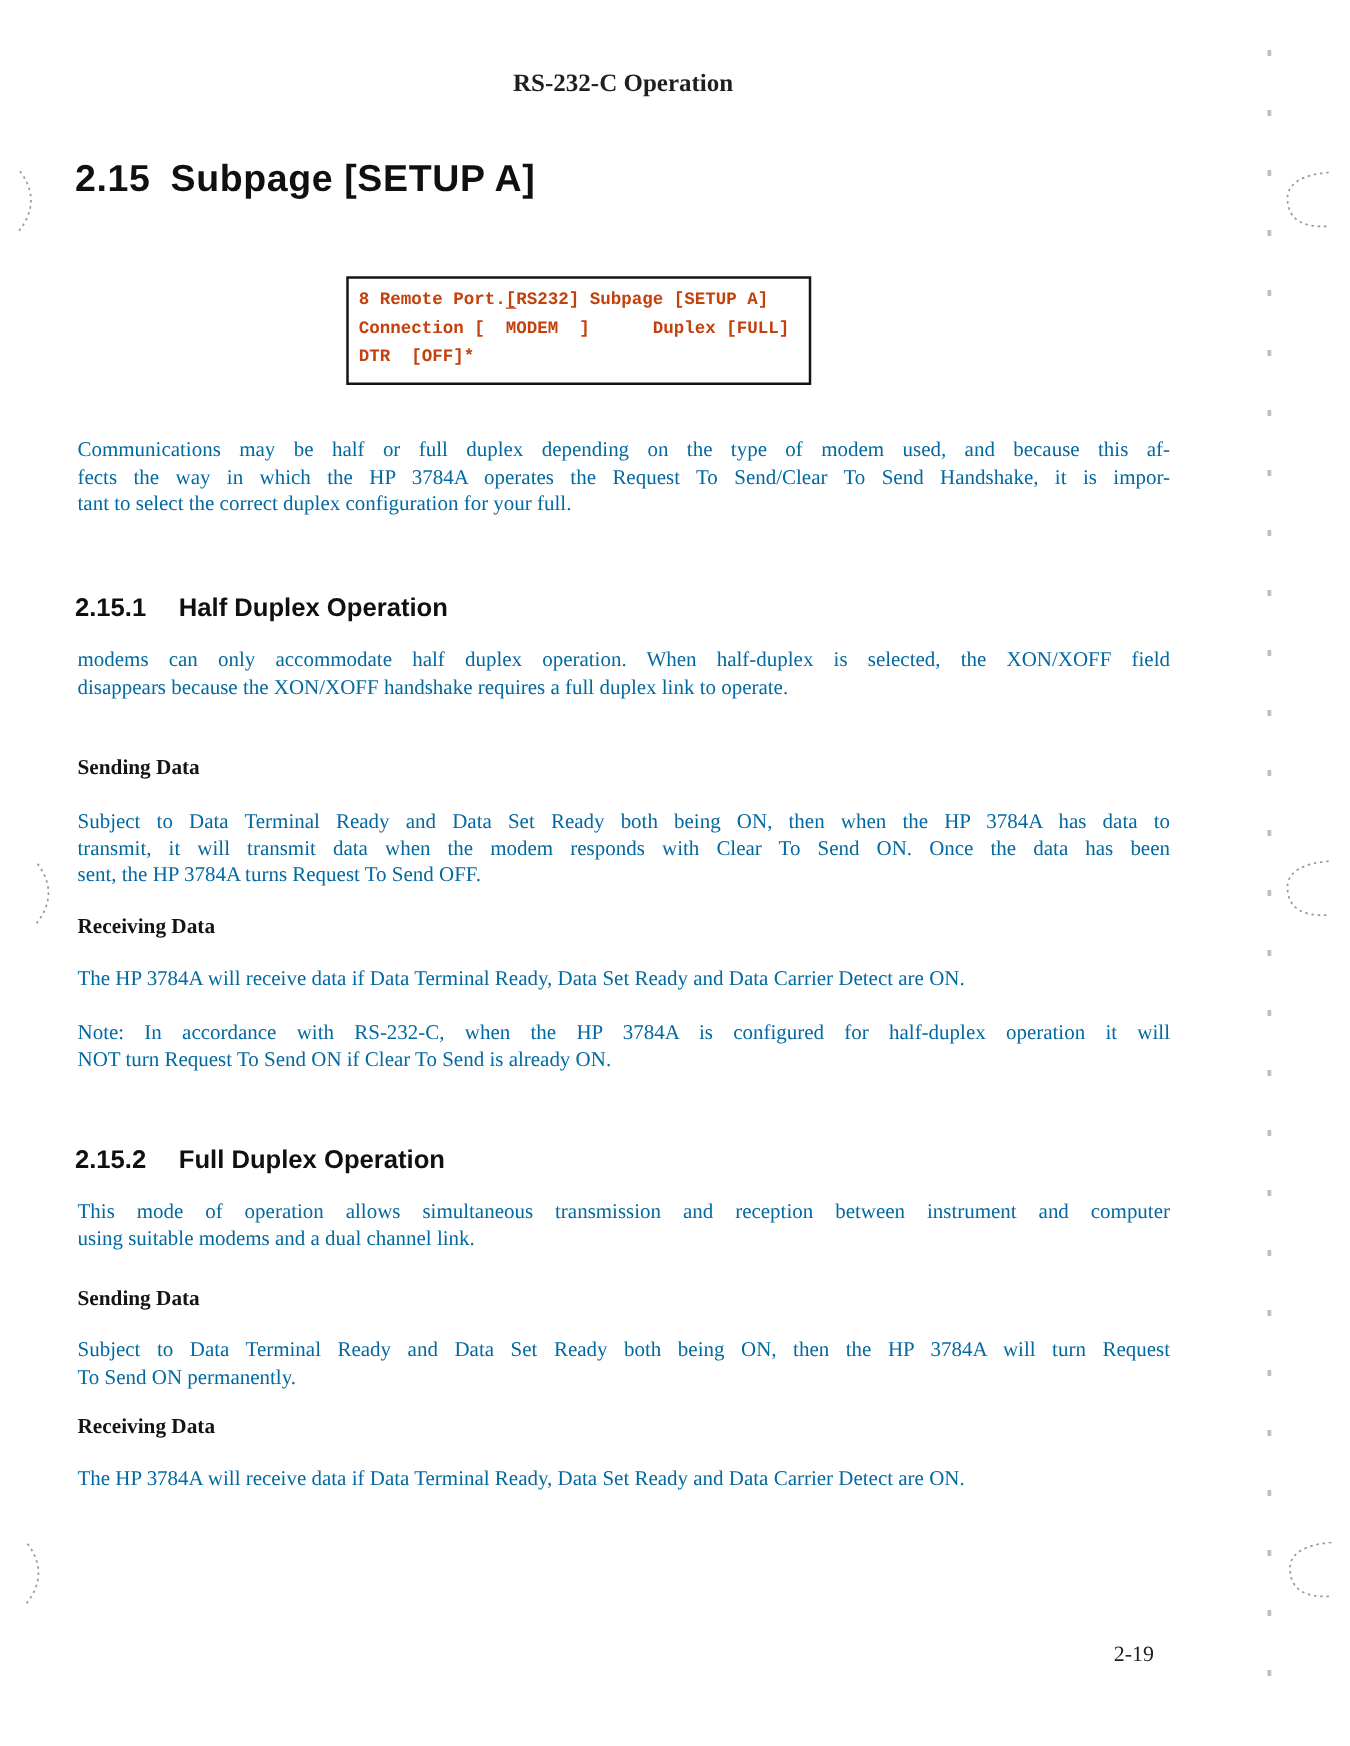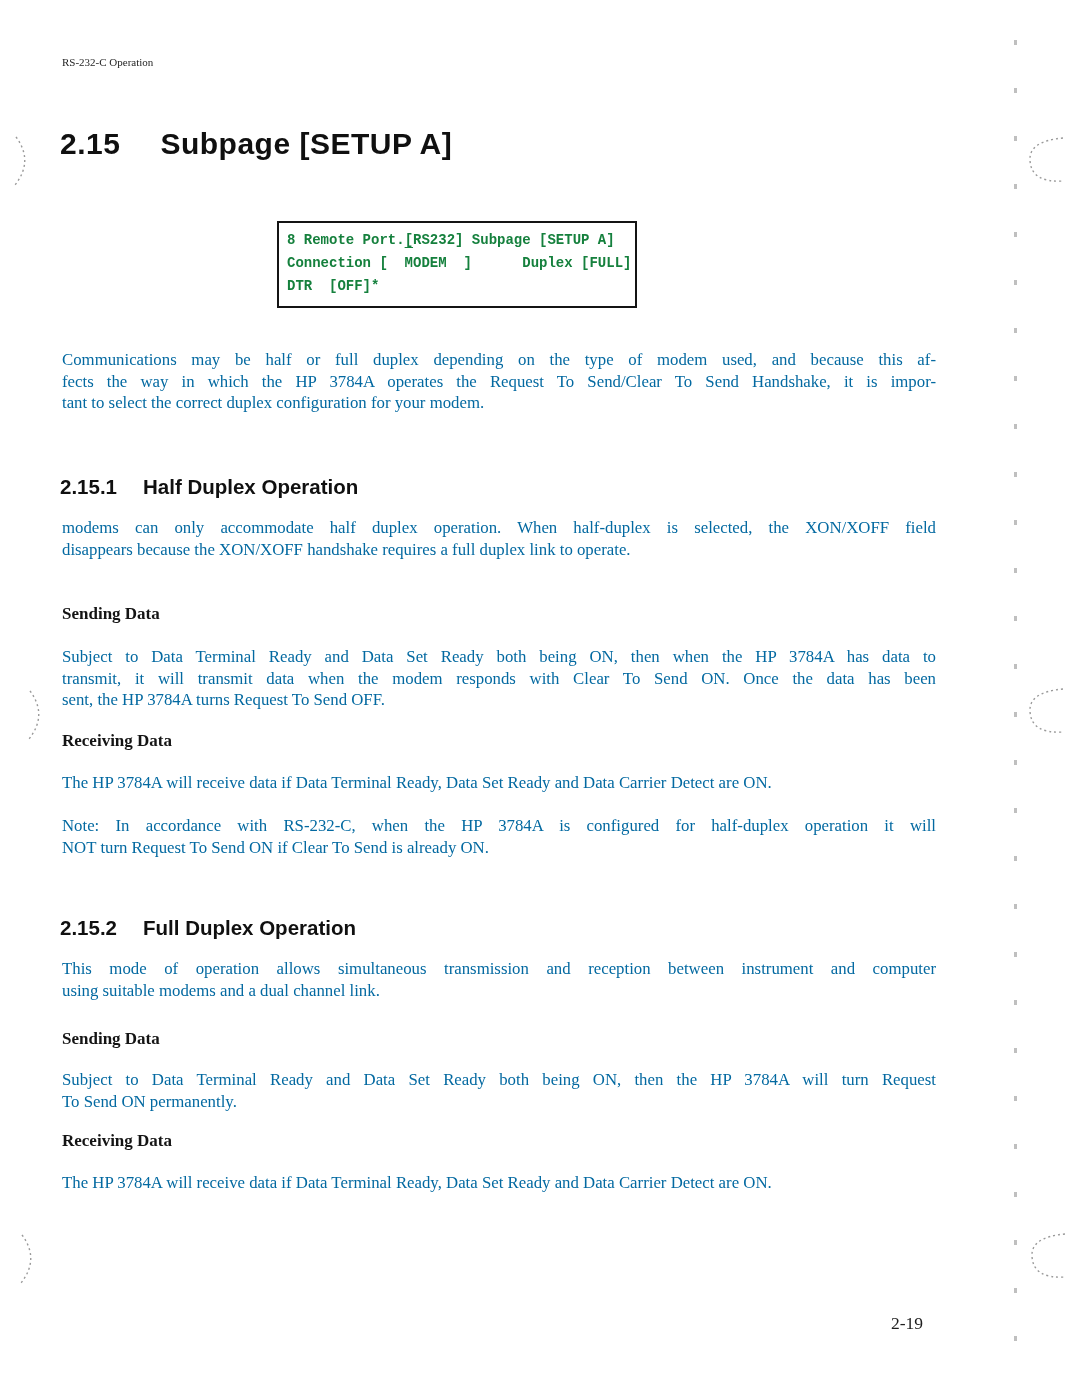--- a/index.html
+++ b/index.html
@@ -13,50 +13,51 @@
     overflow: hidden;
     font-family: "Liberation Serif", serif;
   }
   .abs { position: absolute; }
 
   
   .header-right {
     top: 56px;
     left: 62px;
     width: 873px;
-    text-align: left;
-    font-size: 11px;
+    text-align: center;
+    font-size: 20px;
     color: #1f1f1f;
+    font-weight: bold;
   }
 
   
   .chapter-title {
     top: 127px;
     left: 60px;
     font-family: "Liberation Sans", sans-serif;
     font-weight: bold;
     font-size: 30px;
     letter-spacing: 0.5px;
     color: #101010;
     white-space: nowrap;
   }
-  .chapter-title .sec-num { margin-right: 40px; }
+  .chapter-title .sec-num { margin-right: 16px; }
 
   
   .term-box {
     top: 221px;
     left: 277px;
     width: 340px;
     border: 2px solid #141414;
-    padding: 6px 8px 8px 8px;
+    padding: 6px 20px 8px 8px;
     background: #fff;
     font-family: "Liberation Mono", "DejaVu Sans Mono", monospace;
     font-size: 14px;
     line-height: 23px;
-    color: #15803d;
+    color: #c2410c;
     font-weight: 600;
   }
   .term-line { white-space: pre; }
   .term-cursor { text-decoration: underline; text-underline-offset: 3px; }
 
   
   .para {
     left: 62px;
     width: 874px;
     font-size: 16.8px;
@@ -122,21 +123,21 @@
 
   <div class="abs term-box">
     <div class="term-line"><span>8 Remote Port.</span><span class="term-cursor">[</span><span>RS232] Subpage [SETUP A]</span></div>
     <div class="term-line">Connection [  MODEM  ]      Duplex [FULL]</div>
     <div class="term-line">DTR  [OFF]*</div>
   </div>
 
   <div class="abs para" style="top:349px">
       <span class="tline jl">Communications may be half or full duplex depending on the type of modem used, and because this af-</span>
       <span class="tline jl">fects the way in which the HP 3784A operates the Request To Send/Clear To Send Handshake, it is impor-</span>
-      <span class="tline">tant to select the correct duplex configuration for your modem.</span>
+      <span class="tline">tant to select the correct duplex configuration for your full.</span>
     </div>
 
   <div class="abs sec-heading" style="top:475px">
     <span class="sec-num">2.15.1</span><span>Half Duplex Operation</span>
   </div>
 
   <div class="abs para" style="top:517px">
       <span class="tline jl">modems can only accommodate half duplex operation.  When half-duplex is selected, the XON/XOFF field</span>
       <span class="tline">disappears because the XON/XOFF handshake requires a full duplex link to operate.</span>
     </div>

